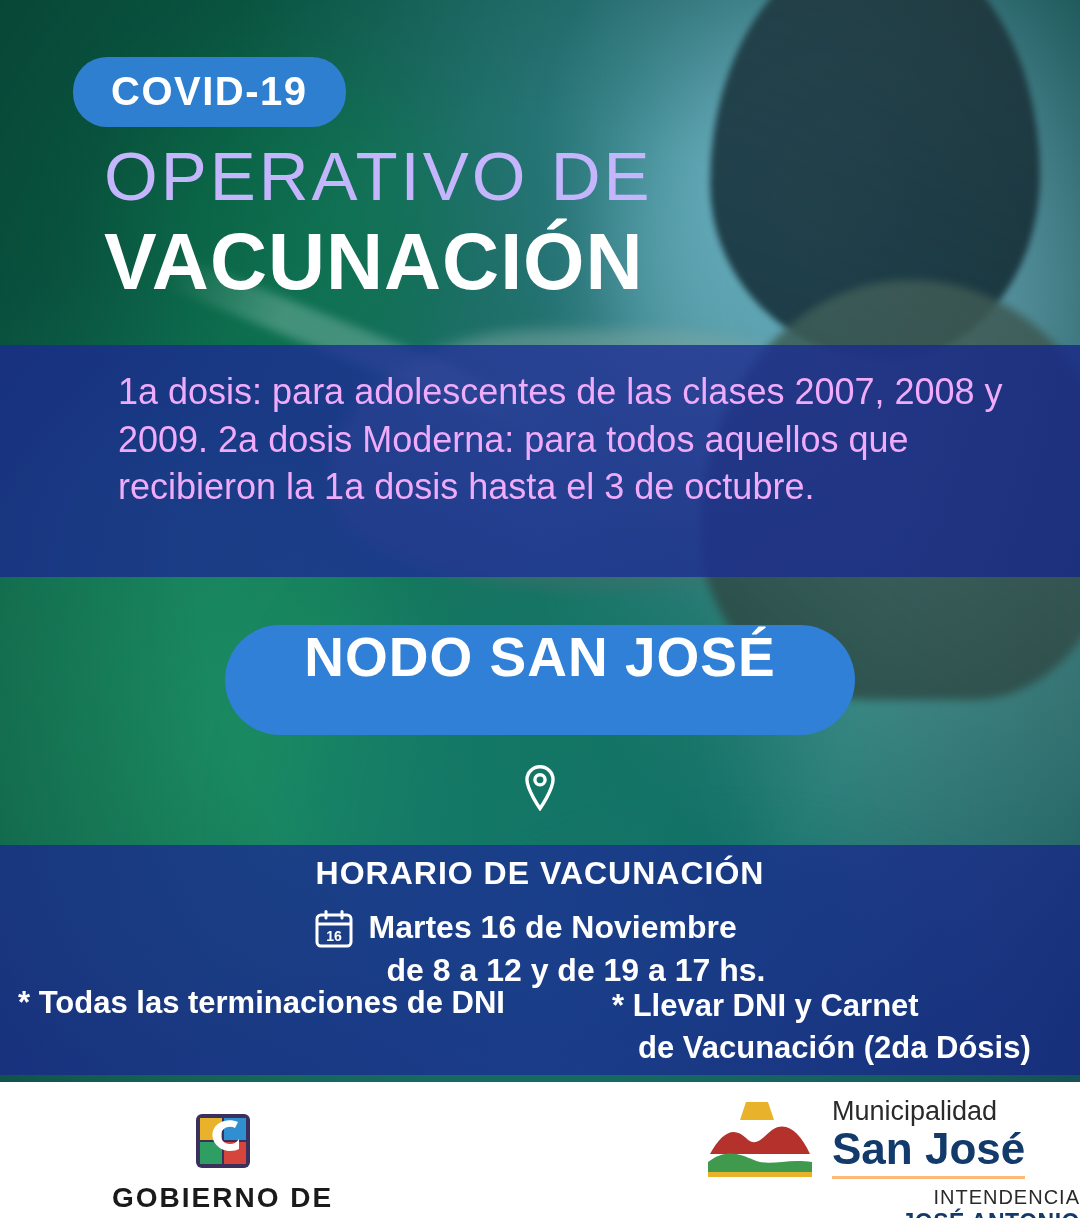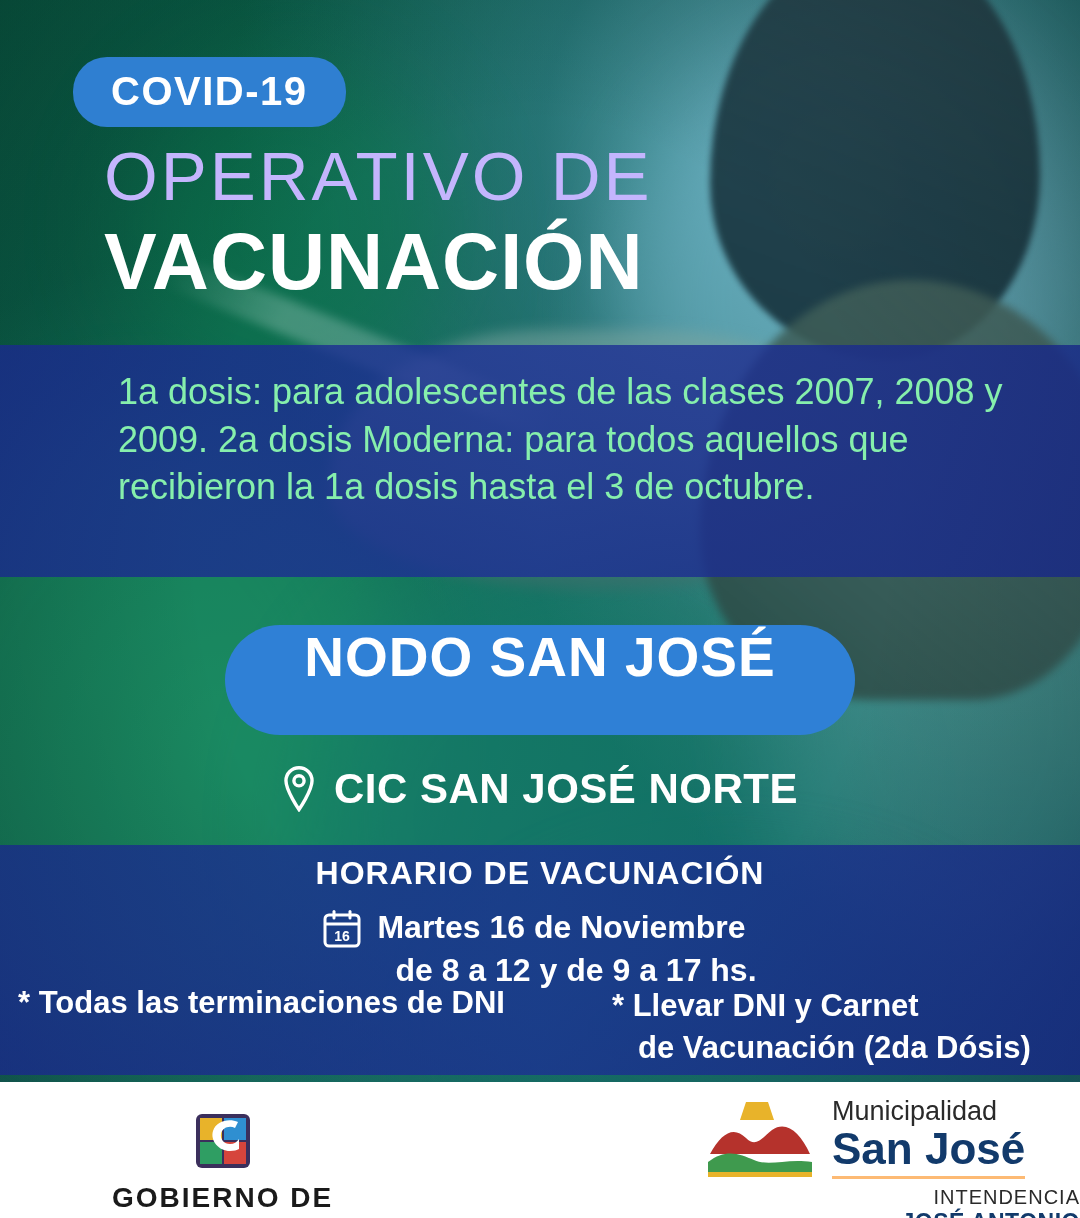--- a/index.html
+++ b/index.html
@@ -144,21 +144,21 @@
     top: 345px;
     width: 1080px;
     height: 232px;
     background: linear-gradient(90deg, rgba(26,42,140,0.82) 0%, rgba(30,48,150,0.80) 50%, rgba(24,40,135,0.82) 100%);
   }
   .desc-text {
     position: absolute;
     left: 118px;
     top: 368px;
     width: 900px;
-    color: #86efac;
+    color: #f0abfc;
     font-size: 36px;
     line-height: 1.32;
     font-weight: 300;
   }
 
   .nodo-pill {
     position: absolute;
     left: 225px;
     top: 625px;
     width: 630px;
@@ -379,39 +379,38 @@
       <span>NODO SAN JOSÉ</span>
     </div>
 
     <div class="place-row">
       <span class="pin-icon">
         <svg viewBox="0 0 24 32" width="34" height="46" aria-hidden="true">
           <path d="M12 1C6.9 1 2.8 5.1 2.8 10.2c0 6.9 9.2 20.3 9.2 20.3s9.2-13.4 9.2-20.3C21.2 5.1 17.1 1 12 1z" fill="none" stroke="#ffffff" stroke-width="2.4"></path>
           <circle cx="12" cy="10.2" r="3.6" fill="none" stroke="#ffffff" stroke-width="2.4"></circle>
         </svg>
       </span>
-      <span>CIC SAN JOSÉ NORTE</span>
     </div>
 
     <div class="horario-band"></div>
     <div class="horario-title">HORARIO DE VACUNACIÓN</div>
 
     <div class="date-row">
       <span class="cal-icon">
         <svg viewBox="0 0 38 38" width="38" height="38" aria-hidden="true">
           <rect x="2" y="5" width="34" height="31" rx="4" fill="none" stroke="#ffffff" stroke-width="3"></rect>
           <line x1="2" y1="14" x2="36" y2="14" stroke="#ffffff" stroke-width="3"></line>
           <line x1="11" y1="1.5" x2="11" y2="8" stroke="#ffffff" stroke-width="3" stroke-linecap="round"></line>
           <line x1="27" y1="1.5" x2="27" y2="8" stroke="#ffffff" stroke-width="3" stroke-linecap="round"></line>
           <text x="19" y="31" font-family="Liberation Sans, sans-serif" font-size="14" font-weight="bold" fill="#ffffff" text-anchor="middle">16</text>
         </svg>
       </span>
       <span class="date-texts">
         <div class="l1">Martes 16 de Noviembre</div>
-        <div class="l2">de 8  a 12 y de 9 a 17 hs.</div>
+        <div class="l2">de 8  a 12 y de 19 a 17 hs.</div>
       </span>
     </div>
 
     <div class="notes">
       <div class="note-left">* Todas las terminaciones de DNI</div>
       <div class="note-right">
         <div class="nr1">* Llevar DNI y Carnet</div>
         <div class="nr2">de Vacunación (2da Dósis)</div>
       </div>
     </div>

